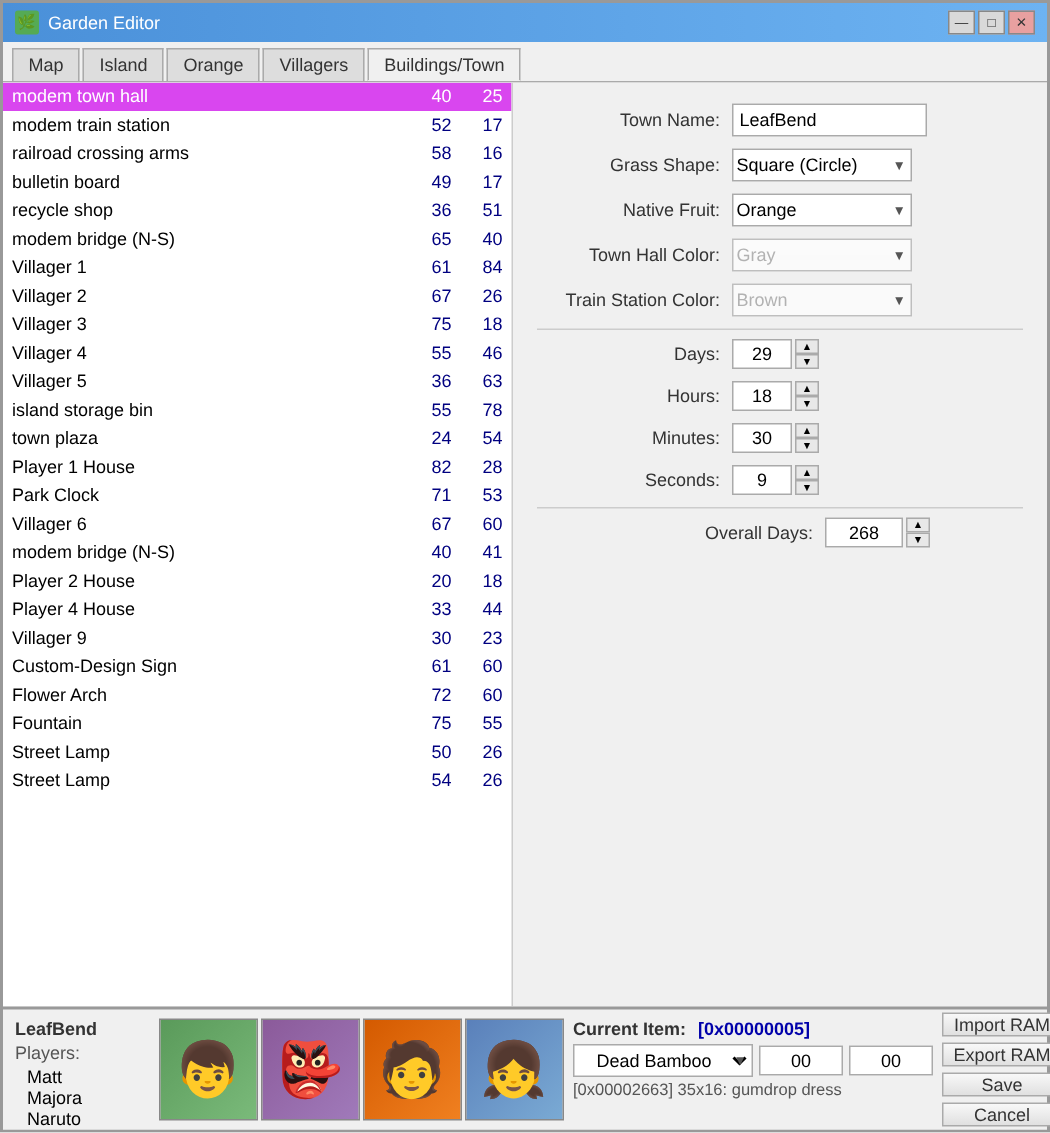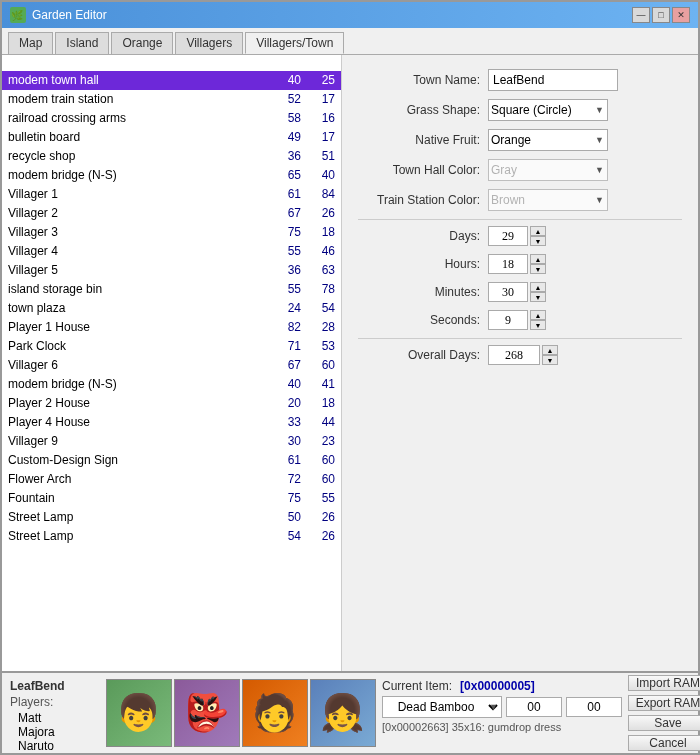--- a/index.html
+++ b/index.html
@@ -134,23 +134,22 @@
     .list-item {
       display: flex;
       align-items: center;
       padding: 2px 6px;
       cursor: pointer;
       min-height: 18px;
       border-bottom: 1px solid transparent;
     }
 
     .list-item.selected {
-      background: #6d28d9;
+      background: #d946ef;
       color: white;
-      margin-top: 16px;
     }
 
     .list-item-name {
       flex: 1;
       color: inherit;
     }
 
     .list-item-x {
       width: 40px;
       text-align: right;
@@ -231,21 +230,20 @@
       gap: 2px;
     }
 
     .spinner-input {
       border: 1px solid #aaa;
       padding: 1px 4px;
       width: 40px;
       font-size: 12px;
       height: 20px;
       text-align: center;
-      font-family: Liberation Serif, serif;
     }
 
     .spinner-btns {
       display: flex;
       flex-direction: column;
     }
 
     .spinner-btn {
       width: 16px;
       height: 10px;
@@ -319,20 +317,21 @@
     }
 
     .current-item-row {
       display: flex;
       align-items: center;
       gap: 4px;
     }
 
     .current-item-label {
       color: #333;
+      font-weight: bold;
     }
 
     .current-item-code {
       color: #00a;
       font-weight: bold;
     }
 
     .item-name-select {
       border: 1px solid #aaa;
       background: white;
@@ -378,20 +377,21 @@
     .separator {
       height: 1px;
       background: #ccc;
       margin: 6px 0;
     }
 
     .overall-days-row {
       display: flex;
       align-items: center;
       margin-top: 4px;
+      justify-content: center;
     }
   </style>
 </head>
 <body>
 
 <div class="window">
 
   <div class="titlebar">
     <div class="titlebar-left">
       <div class="titlebar-icon">🌿</div>
@@ -402,21 +402,21 @@
       <div class="titlebar-btn">□</div>
       <div class="titlebar-btn close">✕</div>
     </div>
   </div>
 
   <div class="tabs-row">
     <div class="tab">Map</div>
     <div class="tab">Island</div>
     <div class="tab">Orange</div>
     <div class="tab">Villagers</div>
-    <div class="tab active">Villagers/Town</div>
+    <div class="tab active">Buildings/Town</div>
   </div>
 
   <div class="content-area">
 
     <div class="left-panel">
       <div class="list-container" id="buildings-list">
 
       <div class="list-item selected">
     <span class="list-item-name">modem town hall</span>
     <span class="list-item-x">40</span>

